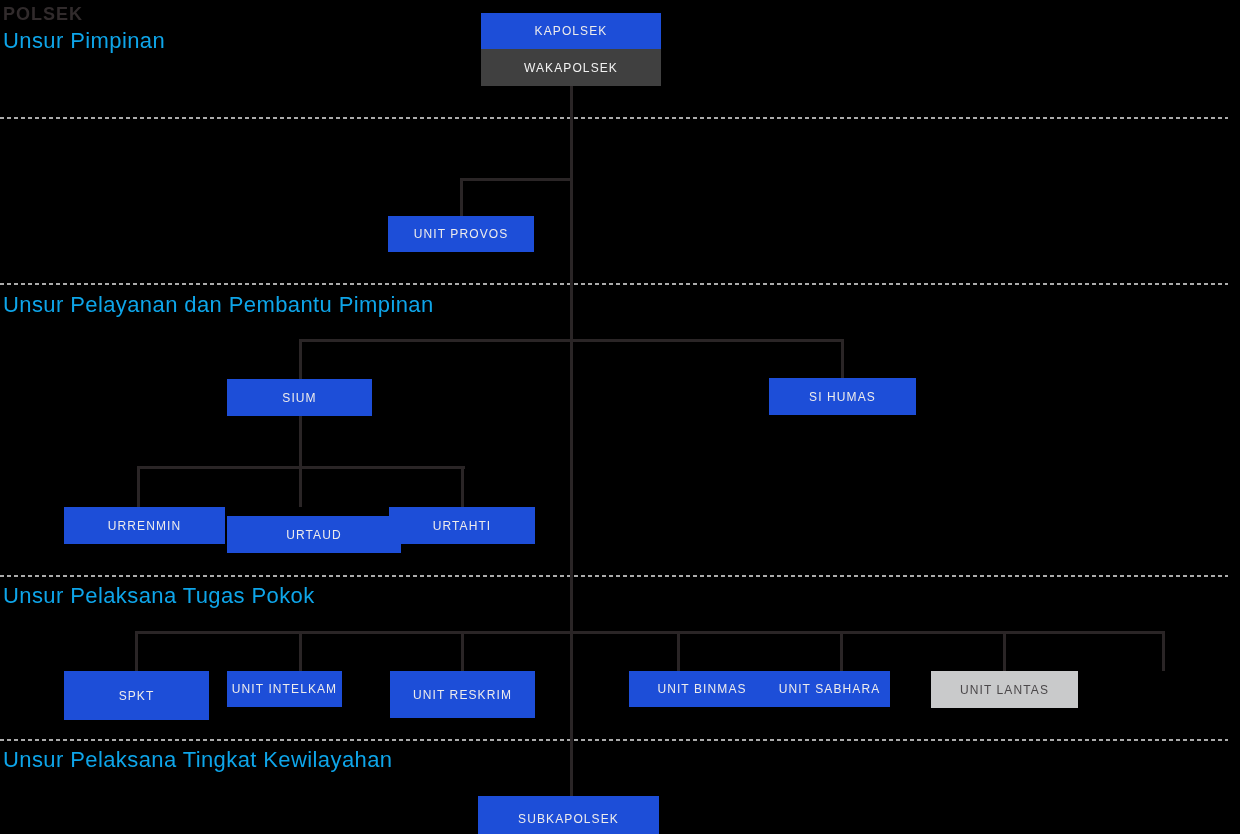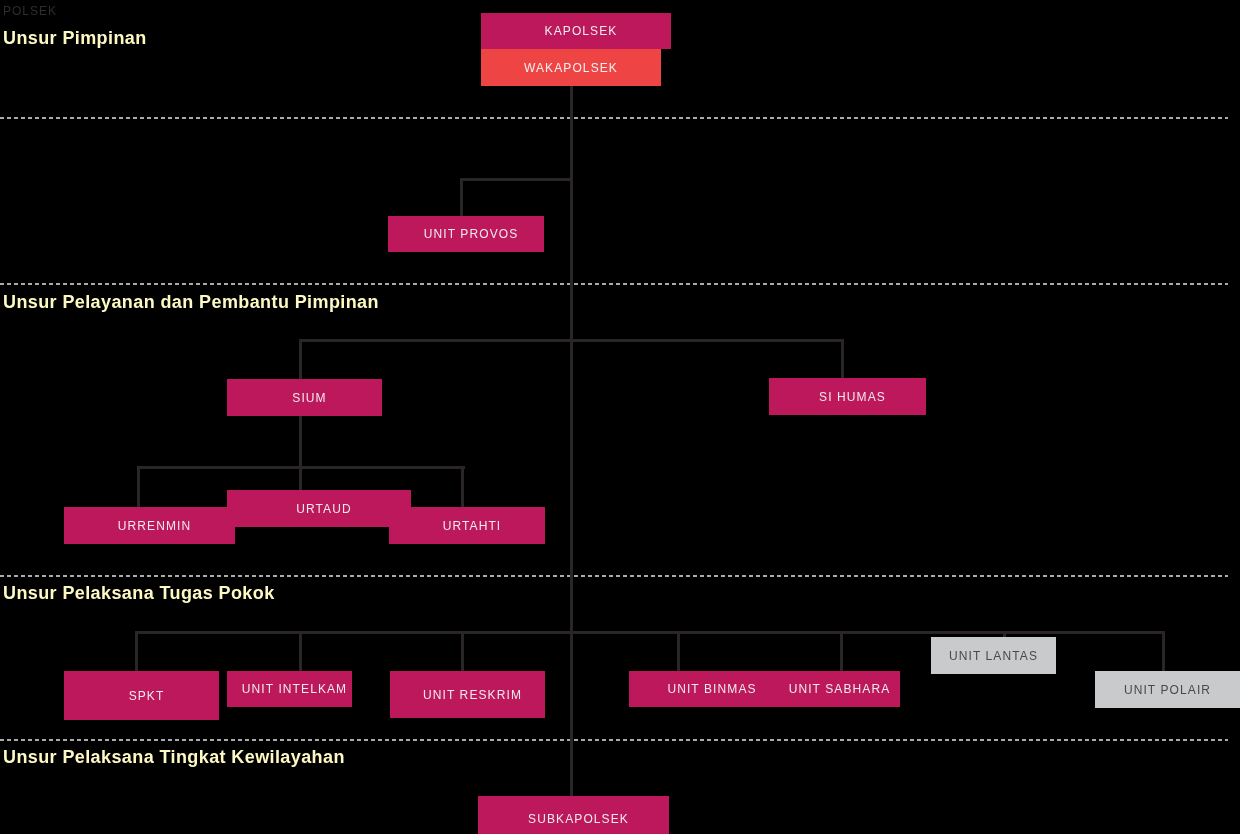--- a/index.html
+++ b/index.html
@@ -1,38 +1,38 @@
 <!DOCTYPE html>
 <html><head>
 <meta charset="utf-8">
 <style>
   html,body{margin:0;padding:0;background:#000;}
   .canvas{
     position:relative;width:1240px;height:834px;background:#000000;
     overflow:hidden;font-family:"Liberation Sans", sans-serif;
   }
   .page-title{
-    position:absolute;left:3px;top:4px;font-size:12px;font-weight:normal;
+    position:absolute;left:3px;top:4px;font-size:18px;font-weight:bold;
     letter-spacing:1px;color:#312b2c;text-align:right;
   }
   .section-label{
-    position:absolute;left:3px;font-size:18px;font-weight:bold;
-    letter-spacing:0.4px;color:#fef9c3;white-space:nowrap;
+    position:absolute;left:3px;font-size:22px;font-weight:normal;
+    letter-spacing:0.4px;color:#0ea5e9;white-space:nowrap;
   }
   .divider{
     position:absolute;left:0;width:1228px;height:2px;
     background:repeating-linear-gradient(90deg,#ababab 0 4px,transparent 4px 7px);
   }
   .line{position:absolute;background:#2a2526;}
   .node{
     position:absolute;display:flex;align-items:center;justify-content:center;
     font-size:12px;letter-spacing:1.1px;text-align:center;white-space:nowrap;
   }
-  .node.dark{background:#be185d;color:#eeecec;padding-left:10px;}
-  .node.gray{background:#ef4444;color:#f2f2f2;}
+  .node.dark{background:#1d4ed8;color:#eeecec;}
+  .node.gray{background:#404040;color:#f2f2f2;}
   .node.light{background:#c9cacb;color:#4b484a;}
 </style>
 </head>
 <body>
 
 <div class="canvas">
 
   <div class="page-title">POLSEK</div>
   <div class="section-label" style="top:28px">Unsur Pimpinan</div>
   <div class="section-label" style="top:292px">Unsur Pelayanan dan Pembantu Pimpinan</div>
@@ -67,24 +67,23 @@
   <div class="line" style="left:840px;top:631px;width:3px;height:40px"></div>
   <div class="line" style="left:1003px;top:631px;width:3px;height:40px"></div>
   <div class="line" style="left:1162px;top:631px;width:3px;height:40px"></div>
 
   <div class="node dark" style="left:481px;top:13px;width:180px;height:36px">KAPOLSEK</div>
   <div class="node gray" style="left:481px;top:49px;width:180px;height:37px">WAKAPOLSEK</div>
   <div class="node dark" style="left:388px;top:216px;width:146px;height:36px">UNIT PROVOS</div>
   <div class="node dark" style="left:227px;top:379px;width:145px;height:37px">SIUM</div>
   <div class="node dark" style="left:769px;top:378px;width:147px;height:37px">SI HUMAS</div>
   <div class="node dark" style="left:64px;top:507px;width:161px;height:37px">URRENMIN</div>
-  <div class="node dark" style="left:227px;top:490px;width:174px;height:37px">URTAUD</div>
+  <div class="node dark" style="left:227px;top:516px;width:174px;height:37px">URTAUD</div>
   <div class="node dark" style="left:389px;top:507px;width:146px;height:37px">URTAHTI</div>
   <div class="node dark" style="left:64px;top:671px;width:145px;height:49px">SPKT</div>
   <div class="node dark" style="left:227px;top:671px;width:115px;height:36px">UNIT INTELKAM</div>
   <div class="node dark" style="left:390px;top:671px;width:145px;height:47px">UNIT RESKRIM</div>
   <div class="node dark" style="left:629px;top:671px;width:146px;height:36px">UNIT BINMAS</div>
   <div class="node dark" style="left:769px;top:671px;width:121px;height:36px">UNIT SABHARA</div>
-  <div class="node light" style="left:931px;top:637px;width:125px;height:37px">UNIT LANTAS</div>
-  <div class="node light" style="left:1095px;top:671px;width:145px;height:37px">UNIT POLAIR</div>
+  <div class="node light" style="left:931px;top:671px;width:147px;height:37px">UNIT LANTAS</div>
   <div class="node dark" style="left:478px;top:796px;width:181px;height:45px">SUBKAPOLSEK</div>
 
 </div>
 
 </body></html>

